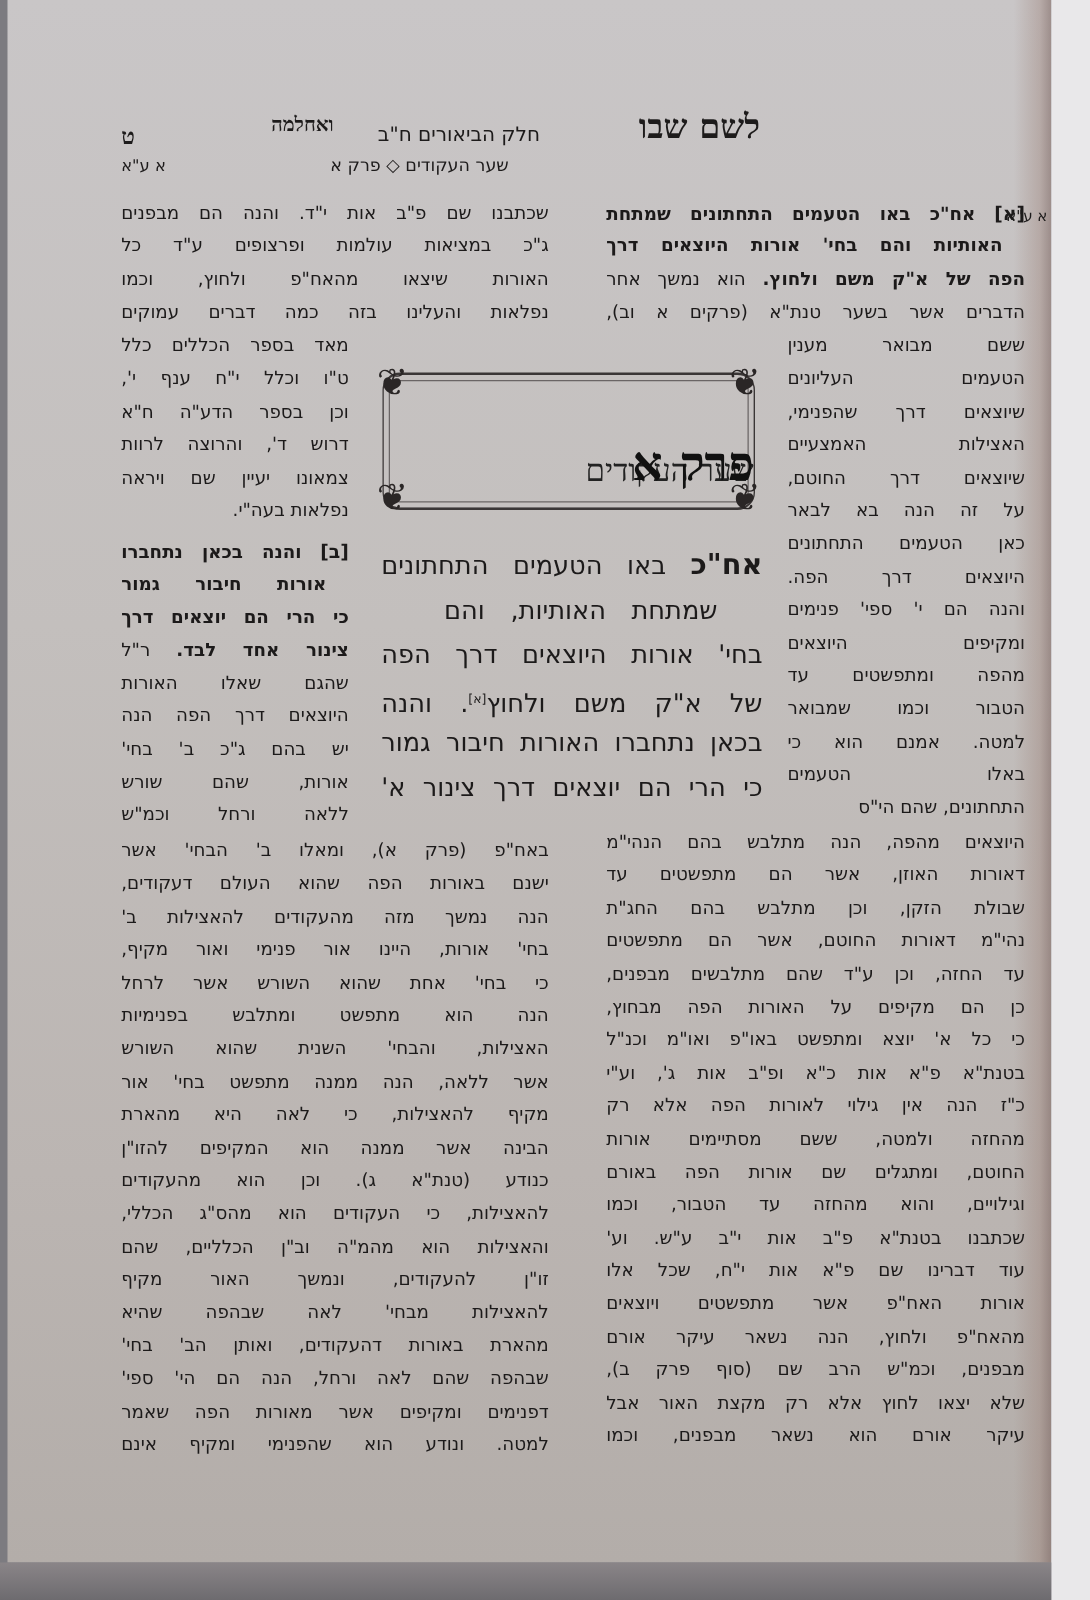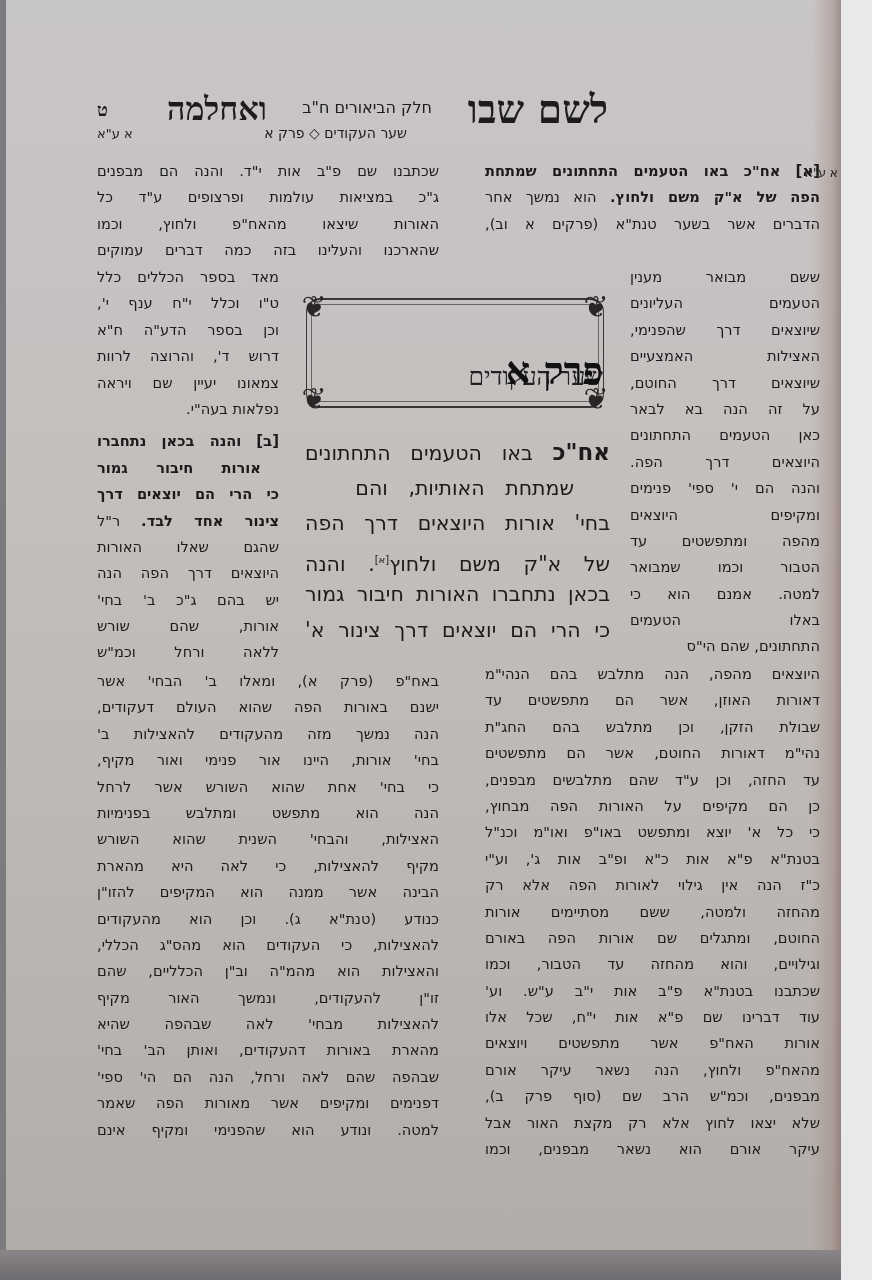--- a/index.html
+++ b/index.html
@@ -20,23 +20,23 @@
   .page-right-bar {
     position:absolute; left:841px; top:0; width:31px; height:1280px; background:#e9e8ea;
   }
   .bottom-shadow {
     position:absolute; left:0; top:1250px; width:841px; height:30px;
     background:linear-gradient(180deg,#8a8588,#6d6b6f);
   }
   .txt { position:absolute; direction:rtl; color:#1d1b1b; white-space:nowrap; }
 
   
-  .hdr-right { right:264px; top:86px; font-size:39px; font-weight:bold; font-family:"DejaVu Serif",serif; }
+  .hdr-right { right:264px; top:86px; font-size:27px; font-weight:bold; font-family:"DejaVu Serif",serif; }
   .hdr-mid { right:440px; top:98px; font-size:16px; font-family:"DejaVu Sans",sans-serif; }
-  .hdr-title { right:605px; top:90px; font-size:32px; font-weight:bold; }
+  .hdr-title { right:605px; top:90px; font-size:16px; font-weight:bold; }
   .hdr-page { left:97px; top:99px; font-size:18px; font-weight:bold; }
   .sub-mid { right:465px; top:125px; font-size:14px; font-family:"DejaVu Sans",sans-serif; }
   .sub-left { left:97px; top:126px; font-size:13px; font-family:"DejaVu Sans",sans-serif; }
   .margin-ref { left:805px; top:166px; font-size:12px; font-family:"DejaVu Sans",sans-serif; }
 
   .col { position:absolute; direction:rtl; font-family:"DejaVu Sans",sans-serif; color:#1c1a1a; }
   .line { height:26.4px; line-height:26.4px; font-size:14.6px; white-space:nowrap; text-align:justify; text-align-last:justify; }
   .line.short { text-align-last:right; }
   .bold { font-weight:bold; }
   .bracket { font-weight:bold; font-size:15px; }
@@ -76,20 +76,21 @@
 <div class="txt hdr-page">ט</div>
 <div class="txt sub-mid">שער העקודים ◇ פרק א</div>
 <div class="txt sub-left">א ע"א</div>
 <div class="txt margin-ref">א ע"א</div>
 
 <div class="col" style="right:52px; top:158px; width:335px;">
   <div class="line">
     <span class="bracket">[א]</span>
     <span class="bold">אח"כ באו הטעמים התחתונים שמתחת</span>
   </div>
+  <div class="line bold" style="padding-right:18px">האותיות והם בחי' אורות היוצאים דרך</div>
   <div class="line"><span class="bold">הפה של א"ק משם ולחוץ.</span> הוא נמשך אחר</div>
   <div class="line">הדברים אשר בשער טנת"א (פרקים א וב),</div>
 </div>
 
 <div class="col" style="right:52px; top:264px; width:190px;">
   <div class="line">ששם מבואר מענין</div>
   <div class="line">הטעמים העליונים</div>
   <div class="line">שיוצאים דרך שהפנימי,</div>
   <div class="line">האצילות האמצעיים</div>
   <div class="line">שיוצאים דרך החוטם,</div>
@@ -147,21 +148,21 @@
     <span>של א"ק משם ולחוץ</span><sup class="fn">[א]</sup><span>. והנה</span>
   </div>
   <div class="big">בכאן נתחברו האורות חיבור גמור</div>
   <div class="big">כי הרי הם יוצאים דרך צינור א'</div>
 </div>
 
 <div class="col" style="left:97px; top:158px; width:342px;">
   <div class="line">שכתבנו שם פ"ב אות י"ד. והנה הם מבפנים</div>
   <div class="line">ג"כ במציאות עולמות ופרצופים ע"ד כל</div>
   <div class="line">האורות שיצאו מהאח"פ ולחוץ, וכמו</div>
-  <div class="line">שהארכנו והעלינו בזה כמה דברים עמוקים</div>
+  <div class="line">נפלאות והעלינו בזה כמה דברים עמוקים</div>
 </div>
 
 <div class="col" style="left:97px; top:264px; width:182px;">
   <div class="line">מאד בספר הכללים כלל</div>
   <div class="line">ט"ו וכלל י"ח ענף י',</div>
   <div class="line">וכן בספר הדע"ה ח"א</div>
   <div class="line">דרוש ד', והרוצה לרוות</div>
   <div class="line">צמאונו יעיין שם ויראה</div>
   <div class="line short">נפלאות בעה"י.</div>
   <div class="line" style="margin-top:6px">
@@ -179,20 +180,21 @@
 </div>
 
 <div class="col" style="left:97px; top:668px; width:342px;">
   <div class="line">באח"פ (פרק א), ומאלו ב' הבחי' אשר</div>
   <div class="line">ישנם באורות הפה שהוא העולם דעקודים,</div>
   <div class="line">הנה נמשך מזה מהעקודים להאצילות ב'</div>
   <div class="line">בחי' אורות, היינו אור פנימי ואור מקיף,</div>
   <div class="line">כי בחי' אחת שהוא השורש אשר לרחל</div>
   <div class="line">הנה הוא מתפשט ומתלבש בפנימיות</div>
   <div class="line">האצילות, והבחי' השנית שהוא השורש</div>
+  <div class="line">אשר ללאה, הנה ממנה מתפשט בחי' אור</div>
   <div class="line">מקיף להאצילות, כי לאה היא מהארת</div>
   <div class="line">הבינה אשר ממנה הוא המקיפים להזו"ן</div>
   <div class="line">כנודע (טנת"א ג). וכן הוא מהעקודים</div>
   <div class="line">להאצילות, כי העקודים הוא מהס"ג הכללי,</div>
   <div class="line">והאצילות הוא מהמ"ה וב"ן הכלליים, שהם</div>
   <div class="line">זו"ן להעקודים, ונמשך האור מקיף</div>
   <div class="line">להאצילות מבחי' לאה שבהפה שהיא</div>
   <div class="line">מהארת באורות דהעקודים, ואותן הב' בחי'</div>
   <div class="line">שבהפה שהם לאה ורחל, הנה הם הי' ספי'</div>
   <div class="line">דפנימים ומקיפים אשר מאורות הפה שאמר</div>

